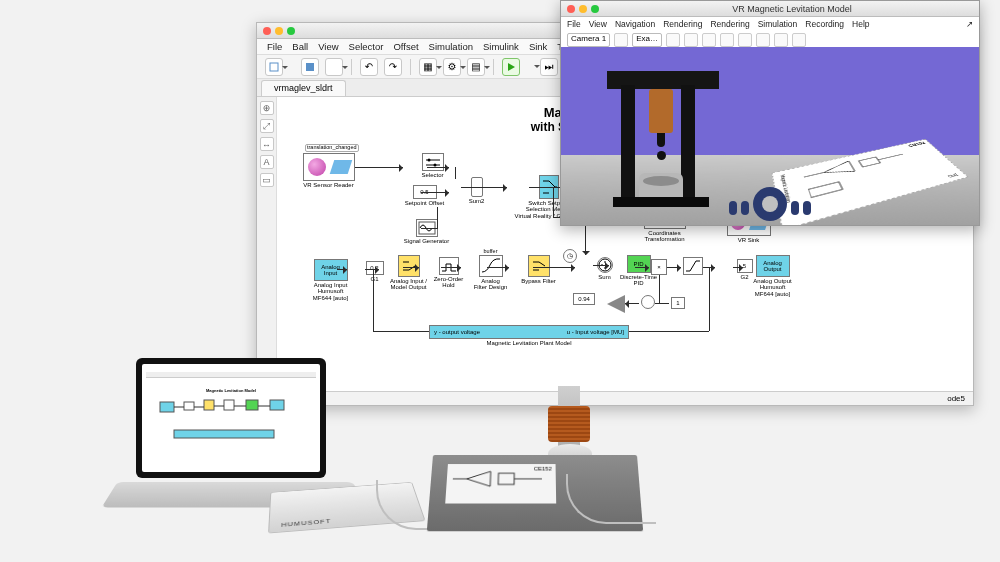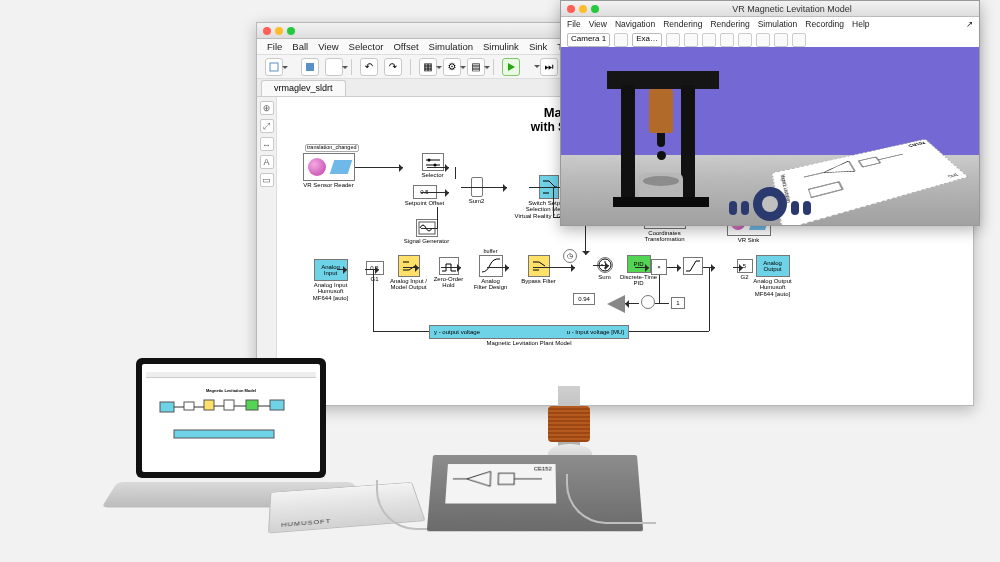--- a/index.html
+++ b/index.html
@@ -457,20 +457,24 @@
       <div class="line lineH" style="left:352px;top:234px;width:80px"></div>
       <div class="line lineV" style="left:432px;top:170px;height:64px"></div>
       <div class="line lineV" style="left:382px;top:178px;height:28px"></div>
       <div class="line lineH arrowL" style="left:348px;top:206px;width:14px"></div>
       <div class="line lineH" style="left:378px;top:206px;width:14px"></div>
       <div class="line lineV" style="left:276px;top:90px;height:30px"></div>
       <div class="line lineH arrowR" style="left:276px;top:120px;width:82px"></div>
     </div>
   </div>
 
+  <div class="statusbar">
+    <span>100%</span>
+    <span>ode5</span>
+  </div>
 </div>
 
 <div class="vr-win">
   <div class="titlebar">
     <div class="lights">
       <span class="red"></span>
       <span class="yel"></span>
       <span class="grn"></span>
     </div>
     <div class="title">VR Magnetic Levitation Model</div>

